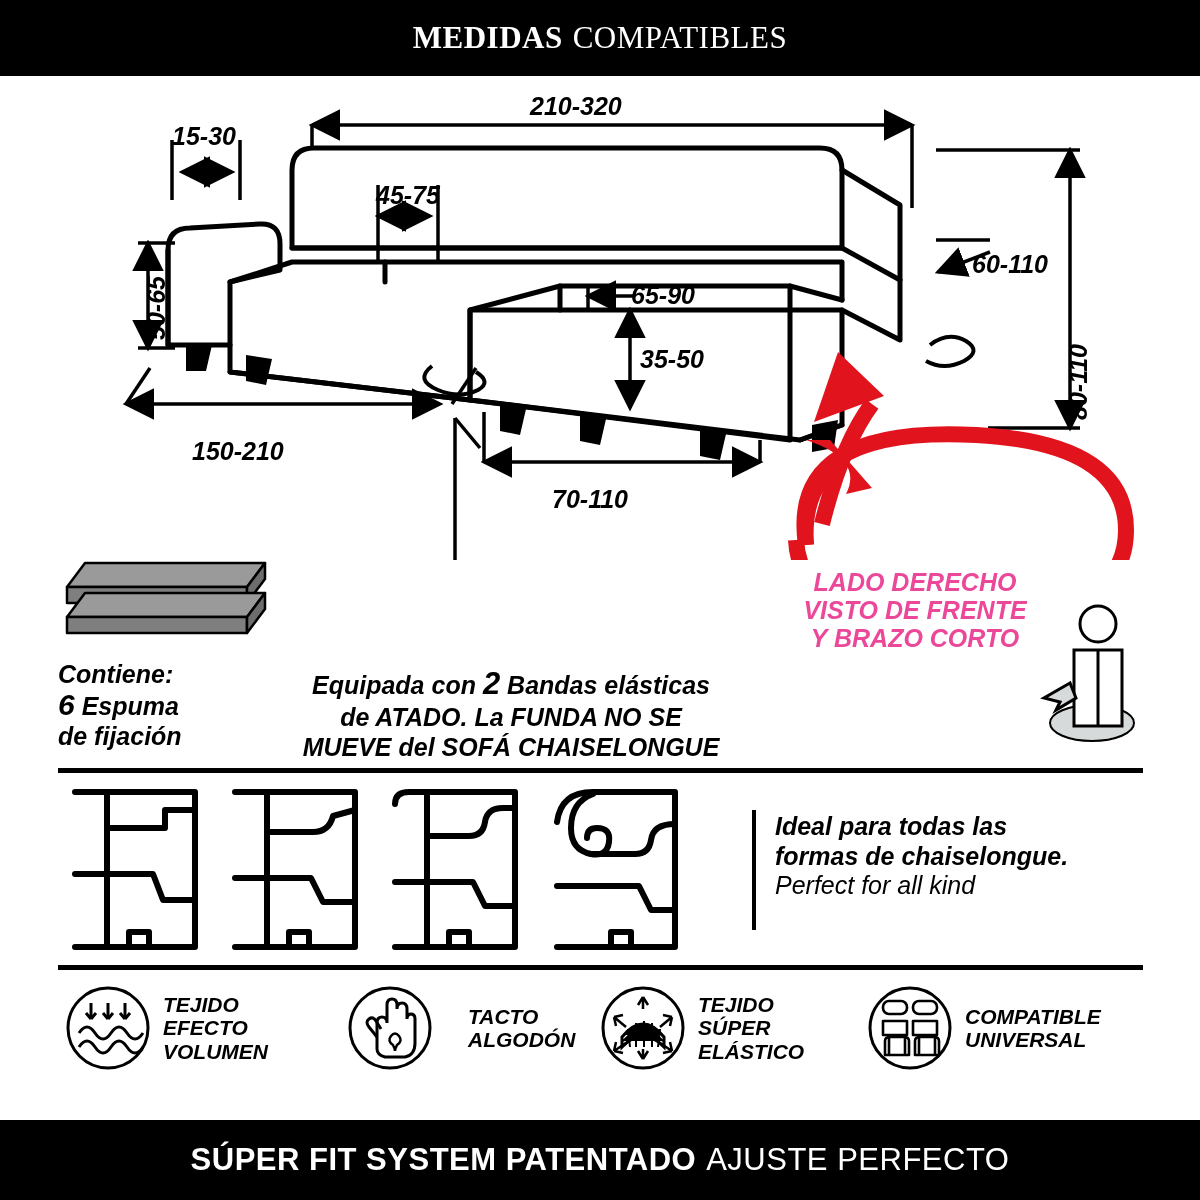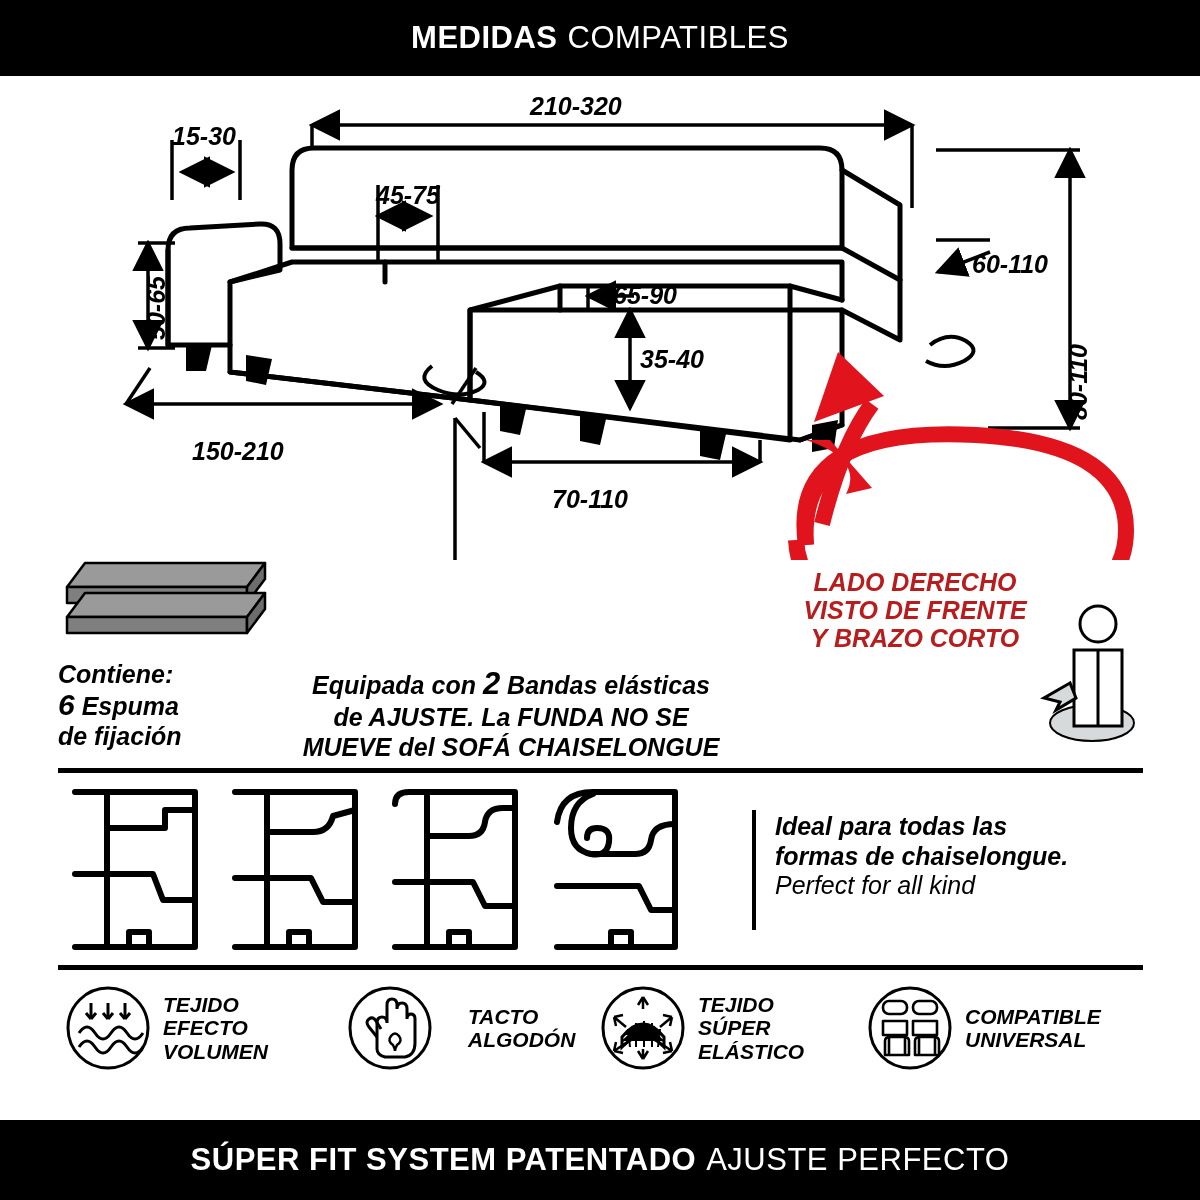--- a/index.html
+++ b/index.html
@@ -14,21 +14,21 @@
   }
   .page { position:relative; width:1200px; height:1200px; }
 
   
   .bar {
     position:absolute; left:0; width:1200px;
     background:#000; color:#fff;
     display:flex; align-items:center; justify-content:center;
     letter-spacing:.5px;
   }
-  .bar-top { top:0; height:76px; font-size:31px; }
+  .bar-top { top:0; height:76px; font-size:31px;font-family:Liberation Serif, serif; }
   .bar-bottom { bottom:0; height:80px; font-size:31px; }
   .bar .b { font-weight:bold; }
   .bar .l { font-weight:normal; margin-left:10px; }
 
   
   .lbl {
     position:absolute;
     font-size:25px;
     font-weight:bold;
     font-style:italic;
@@ -48,21 +48,21 @@
 
   .bandas {
     position:absolute; left:276px; top:665px; width:470px;
     font-size:25px; font-weight:bold; font-style:italic; line-height:1.2;
     text-align:center;
   }
   .bandas .n { font-size:31px; }
 
   .redtext {
     position:absolute; left:770px; top:568px; width:290px;
-    font-size:25px; font-weight:bold; font-style:italic; color:#b91c1c;
+    font-size:25px; font-weight:bold; font-style:italic; color:#ec4899;
     line-height:1.12; text-align:center;
   }
 
   .ideal {
     position:absolute; left:775px; top:812px; width:330px;
     font-size:25px; line-height:1.18;
   }
   .ideal .s1 { font-weight:bold; font-style:italic; }
   .ideal .s2 { font-style:italic; }
 
@@ -192,22 +192,22 @@
       <path d="M872,404 q-30,40 -50,120" fill="none" stroke="#e1131d" stroke-width="16"></path>
     </g>
   </svg>
 
   <div class="lbl" style="left:530px; top:92px;">210-320</div>
   <div class="lbl" style="left:172px; top:122px;">15-30</div>
   <div class="lbl" style="left:376px; top:181px;">45-75</div>
   <div class="lbl vert" style="left:142px; top:340px;">50-65</div>
   <div class="lbl" style="left:972px; top:250px;">60-110</div>
   <div class="lbl vert" style="left:1064px; top:420px;">80-110</div>
-  <div class="lbl" style="left:613px; top:281px;">65-90</div>
-  <div class="lbl" style="left:640px; top:345px;">35-40</div>
+  <div class="lbl" style="left:631px; top:281px;">65-90</div>
+  <div class="lbl" style="left:640px; top:345px;">35-50</div>
   <div class="lbl" style="left:192px; top:437px;">150-210</div>
   <div class="lbl" style="left:552px; top:485px;">70-110</div>
 
   <svg style="position:absolute; left:55px; top:545px;" width="215" height="105" viewBox="0 0 215 105">
     <g stroke="#000" stroke-width="2.5" stroke-linejoin="round">
       <path d="M12,42 L30,18 L210,18 L192,42 Z" fill="#9a9a9a"></path>
       <path d="M12,42 L12,58 L192,58 L192,42 Z" fill="#7f7f7f"></path>
       <path d="M192,42 L210,18 L210,34 L192,58 Z" fill="#6d6d6d"></path>
       <path d="M12,72 L30,48 L210,48 L192,72 Z" fill="#9a9a9a"></path>
       <path d="M12,72 L12,88 L192,88 L192,72 Z" fill="#7f7f7f"></path>
@@ -218,21 +218,21 @@
   <div class="contiene">
     <div>Contiene:</div>
     <div><span class="big">6</span><span> Espuma</span></div>
     <div>de fijación</div>
   </div>
 
   <div class="bandas">
     <div>
       <span>Equipada con </span><span class="n">2</span><span> Bandas elásticas</span>
     </div>
-    <div>de AJUSTE. La FUNDA NO SE</div>
+    <div>de ATADO. La FUNDA NO SE</div>
     <div>MUEVE del SOFÁ CHAISELONGUE</div>
   </div>
 
   <div class="redtext">
     <div>LADO DERECHO</div>
     <div>VISTO DE FRENTE</div>
     <div>Y BRAZO CORTO</div>
   </div>
 
   <svg style="position:absolute; left:1030px; top:598px;" width="120" height="150" viewBox="0 0 120 150">

